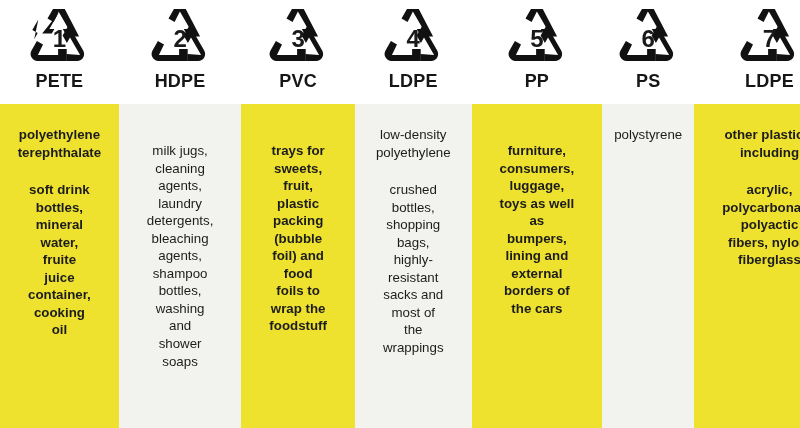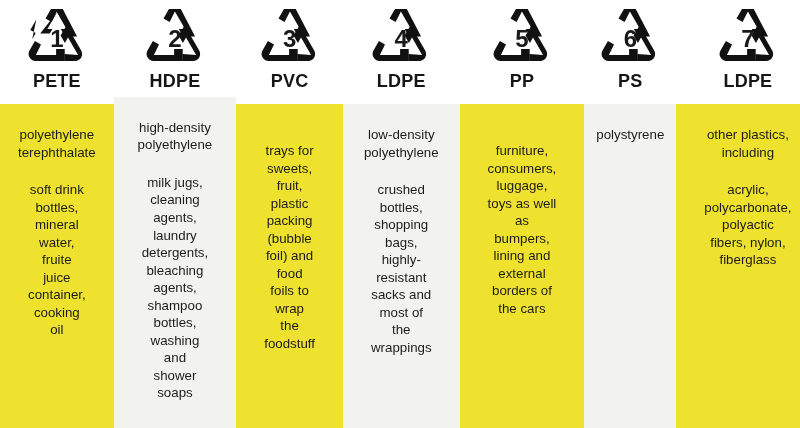--- a/index.html
+++ b/index.html
@@ -76,21 +76,21 @@
   }
   .col-body {
     flex: 1 1 auto;
     padding: 22px 12px 10px 12px;
     box-sizing: border-box;
     text-align: center;
     font-size: 13.3px;
     line-height: 1.32;
     color: #1c1c1c;
   }
-  .col-body.yellow { background: #efe22e; }
+  .col-body.yellow { background: #efe22e; font-weight: bold; }
   .col-body.grey   { background: #f2f2ee; }
   .name {
     margin: 0 0 20px 0;
   }
   .uses {
     margin: 16px;
   }
 </style>
 </head>
 <body>
@@ -134,21 +134,20 @@
               <path d="M30.9 2.6 l10.1 17.5 h-6.2 l4.3 7.4 h12.0 L36.9 0.3 a7 7 0 0 0 -12.1 0 L19.5 9.6 l6.1 3.5 z"></path>
               <path d="M52.1 46.1 l-10.1 -17.5 l-3.1 5.4 l-4.3 -7.4 l6.0 -10.4 l14.6 25.3 a7 7 0 0 1 -6.0 10.5 h-10.8 v-7.1 z"></path>
               <path d="M9.9 46.1 l20.2 0 v-6.2 l8.6 0 v12.0 h-29.2 a7 7 0 0 1 -6.0 -10.5 l5.4 -9.3 l6.1 3.5 z"></path>
             </g>
           </svg>
           <div class="num">2</div>
         </div>
         <div class="abbr">HDPE</div>
       </div>
       <div class="col-body grey">
-        <p class="name">high-density polyethylene</p>
         <p class="uses">milk jugs, cleaning agents, laundry detergents, bleaching agents, shampoo bottles, washing and shower soaps</p>
       </div>
     </div>
 
     <div class="column">
       <div class="col-head">
         <div class="sym">
           <svg viewBox="0 0 62 56" aria-hidden="true">
             <g fill="#111111">
               <path d="M30.9 2.6 l10.1 17.5 h-6.2 l4.3 7.4 h12.0 L36.9 0.3 a7 7 0 0 0 -12.1 0 L19.5 9.6 l6.1 3.5 z"></path>

